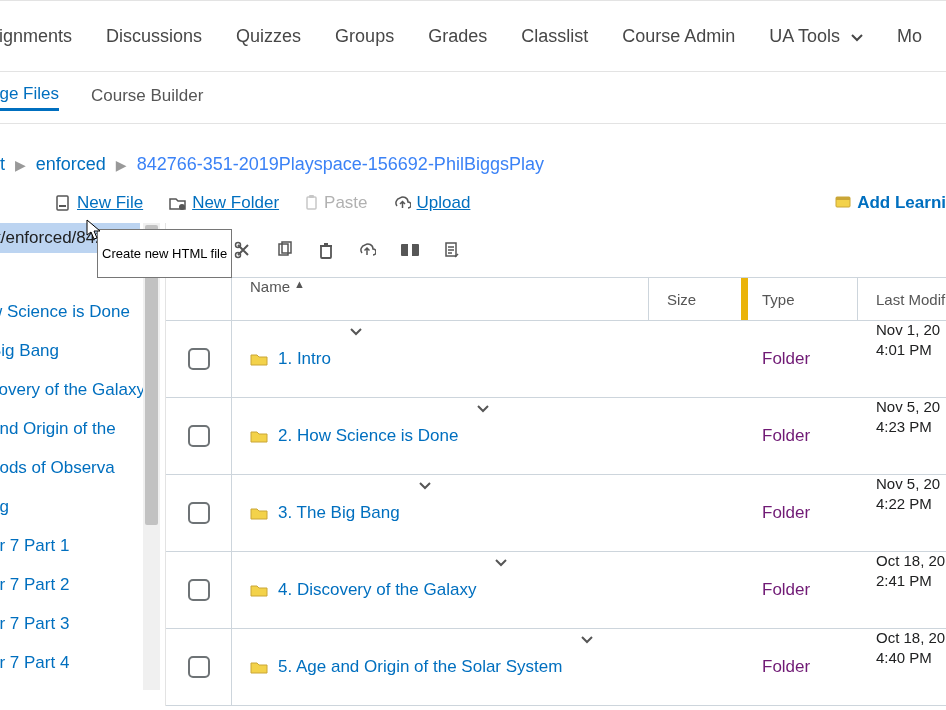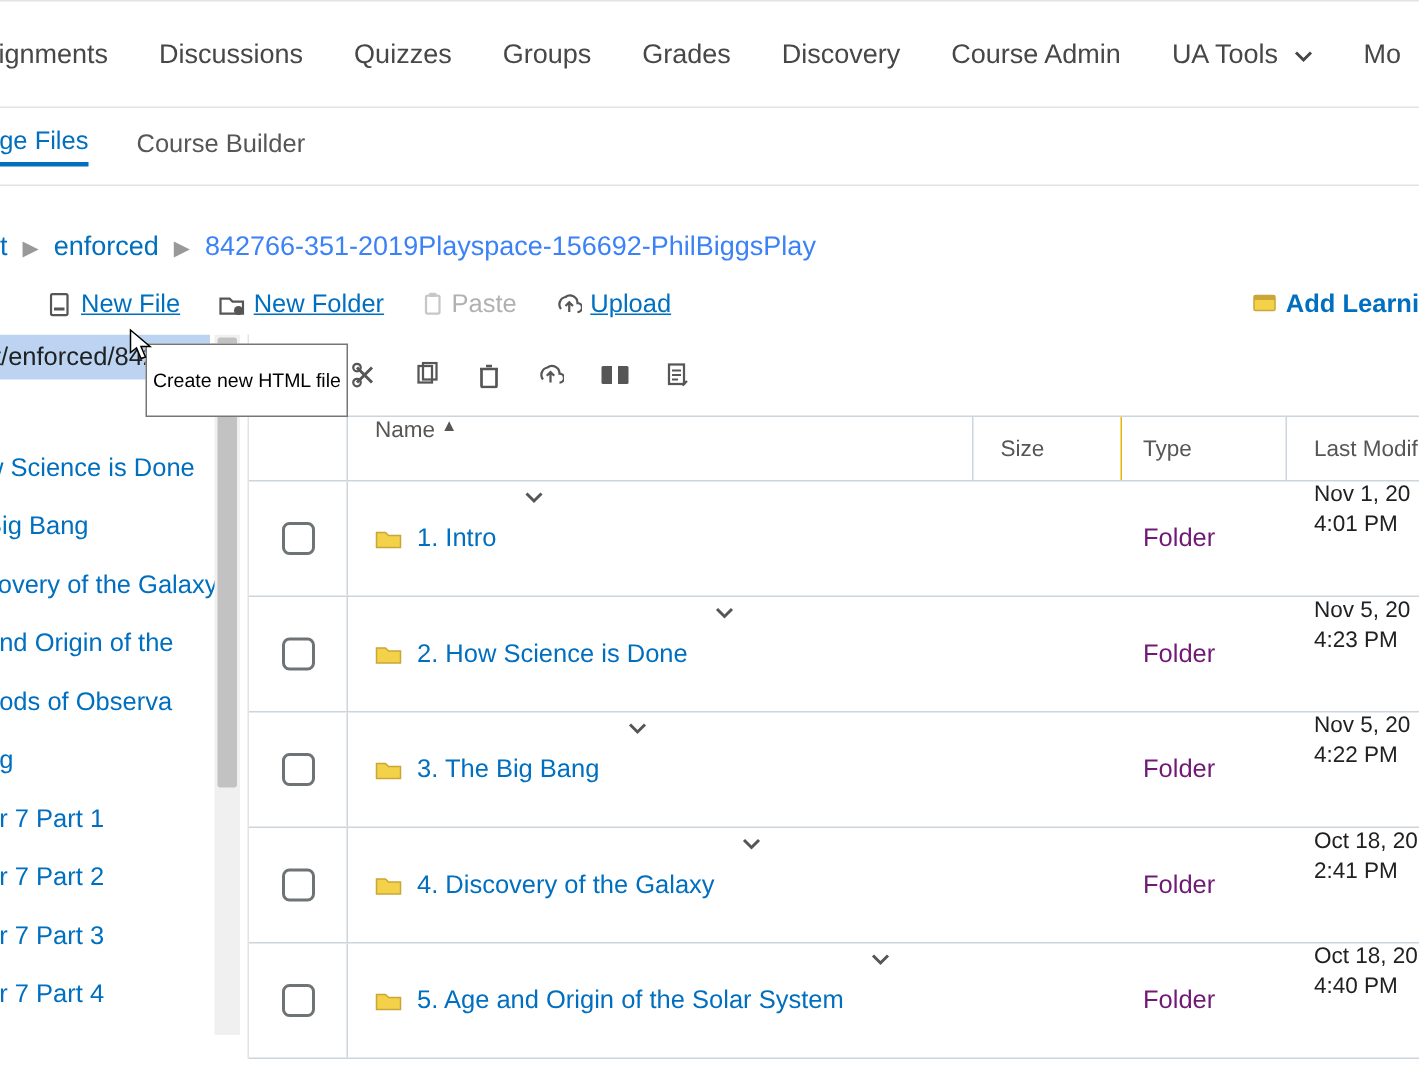--- a/index.html
+++ b/index.html
@@ -167,21 +167,21 @@
   align-items: center;
   height: 44px;
   border-top: 1px solid #cdd5dc;
   border-bottom: 1px solid #cdd5dc;
   background: #fff;
   font-size: 15px;
   color: #565656;
 }
 .col-check { width: 66px; display:flex; justify-content:center; border-right: 1px solid #cdd5dc; height:100%; align-items:center;}
 .col-name { flex: 1; border-right: 1px solid #cdd5dc; height:100%; display:flex; padding-left:18px; gap:4px;}
-.col-size { width: 99px; border-right: 1px solid #eab308; height:100%; display:flex; align-items:center; padding-left:18px;}
+.col-size { width: 99px; border-right: 7px solid #eab308; height:100%; display:flex; align-items:center; padding-left:18px;}
 .col-type { width: 110px; border-right: 1px solid #cdd5dc; height:100%; display:flex; align-items:center; padding-left:14px;}
 .col-mod { width: 88px; height:100%; display:flex; align-items:center; padding-left:18px; white-space:nowrap;}
 .table-row {
   display: flex;
   align-items: center;
   height: 77px;
   border-bottom: 1px solid #cdd5dc;
 }
 .table-row .col-check { border-right: 1px solid #cdd5dc; }
 .table-row .col-name { border-right:none; }
@@ -201,21 +201,21 @@
 </style>
 </head>
 <body>
 
 <div class="top-nav">
   <span class="top-nav-item first">signments</span>
   <span class="top-nav-item">Discussions</span>
   <span class="top-nav-item">Quizzes</span>
   <span class="top-nav-item">Groups</span>
   <span class="top-nav-item">Grades</span>
-  <span class="top-nav-item">Discovery</span>
+  <span class="top-nav-item">Classlist</span>
   <span class="top-nav-item">Course Admin</span>
   <span class="top-nav-item">
     <span>UA Tools</span>
     <span class="dropdown-chev">
       <svg width="12" height="8" viewBox="0 0 12 8">
           <path d="M1 1l5 5 5-5" stroke="#474747" stroke-width="2" fill="none"></path>
         </svg>
     </span>
   </span>
   <span class="top-nav-item">Mo</span>
@@ -228,21 +228,21 @@
 
 <div class="breadcrumb">
   <span class="crumb-link crumb-first">nt</span>
   <span class="crumb-sep">▶</span>
   <span class="crumb-link">enforced</span>
   <span class="crumb-sep">▶</span>
   <span class="crumb-current">842766-351-2019Playspace-156692-PhilBiggsPlay</span>
 </div>
 
 <div class="toolbar">
-  <span class="toolbar-btn link hover" style="margin-left:1px;padding-left:32px;">
+  <span class="toolbar-btn link hover" style="margin-left:24px;padding-left:32px;">
     <span class="ico">
       <svg width="15" height="17" viewBox="0 0 15 17">
           <rect x="1" y="1" width="11" height="14" rx="1" fill="none" stroke="#565656" stroke-width="1.5"></rect>
           <rect x="3" y="10" width="7" height="2" fill="#565656"></rect>
         </svg>
     </span>
     <span>New File</span>
   </span>
   <span class="toolbar-btn link">
     <span class="ico">

